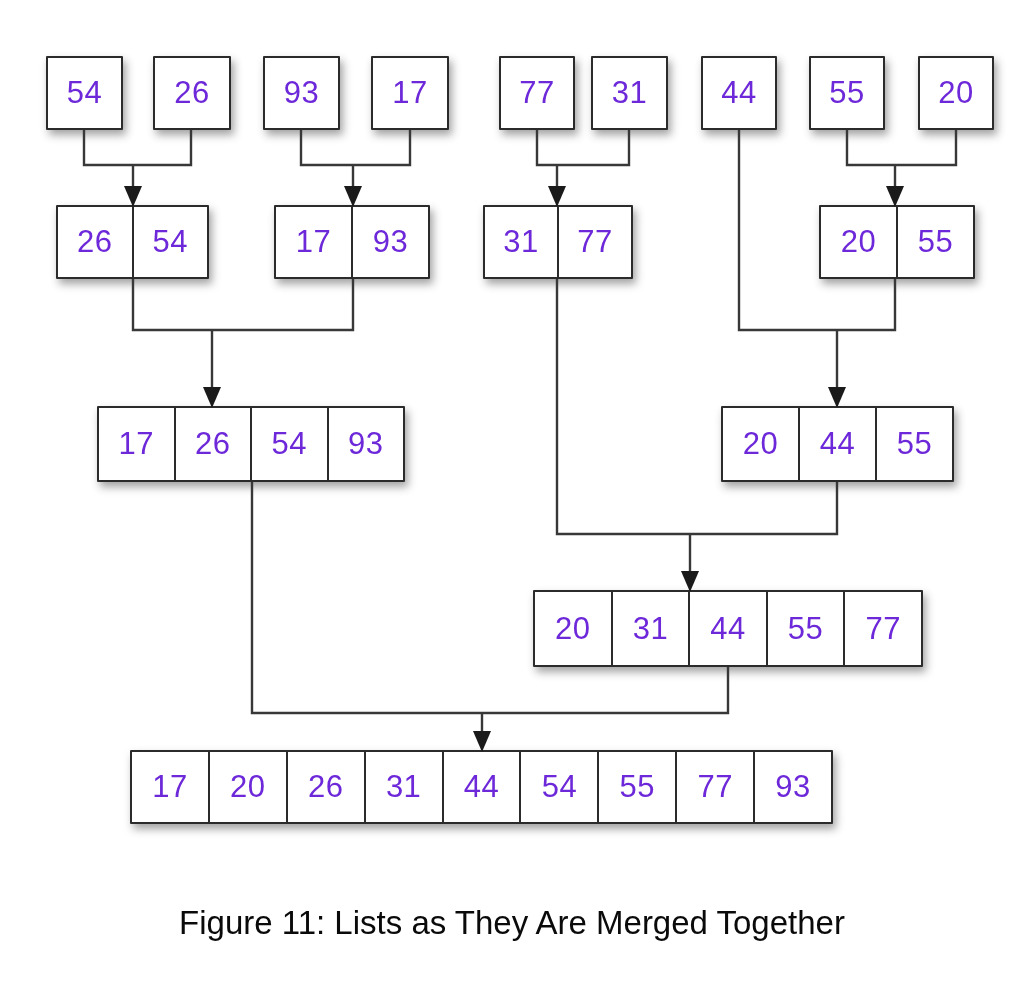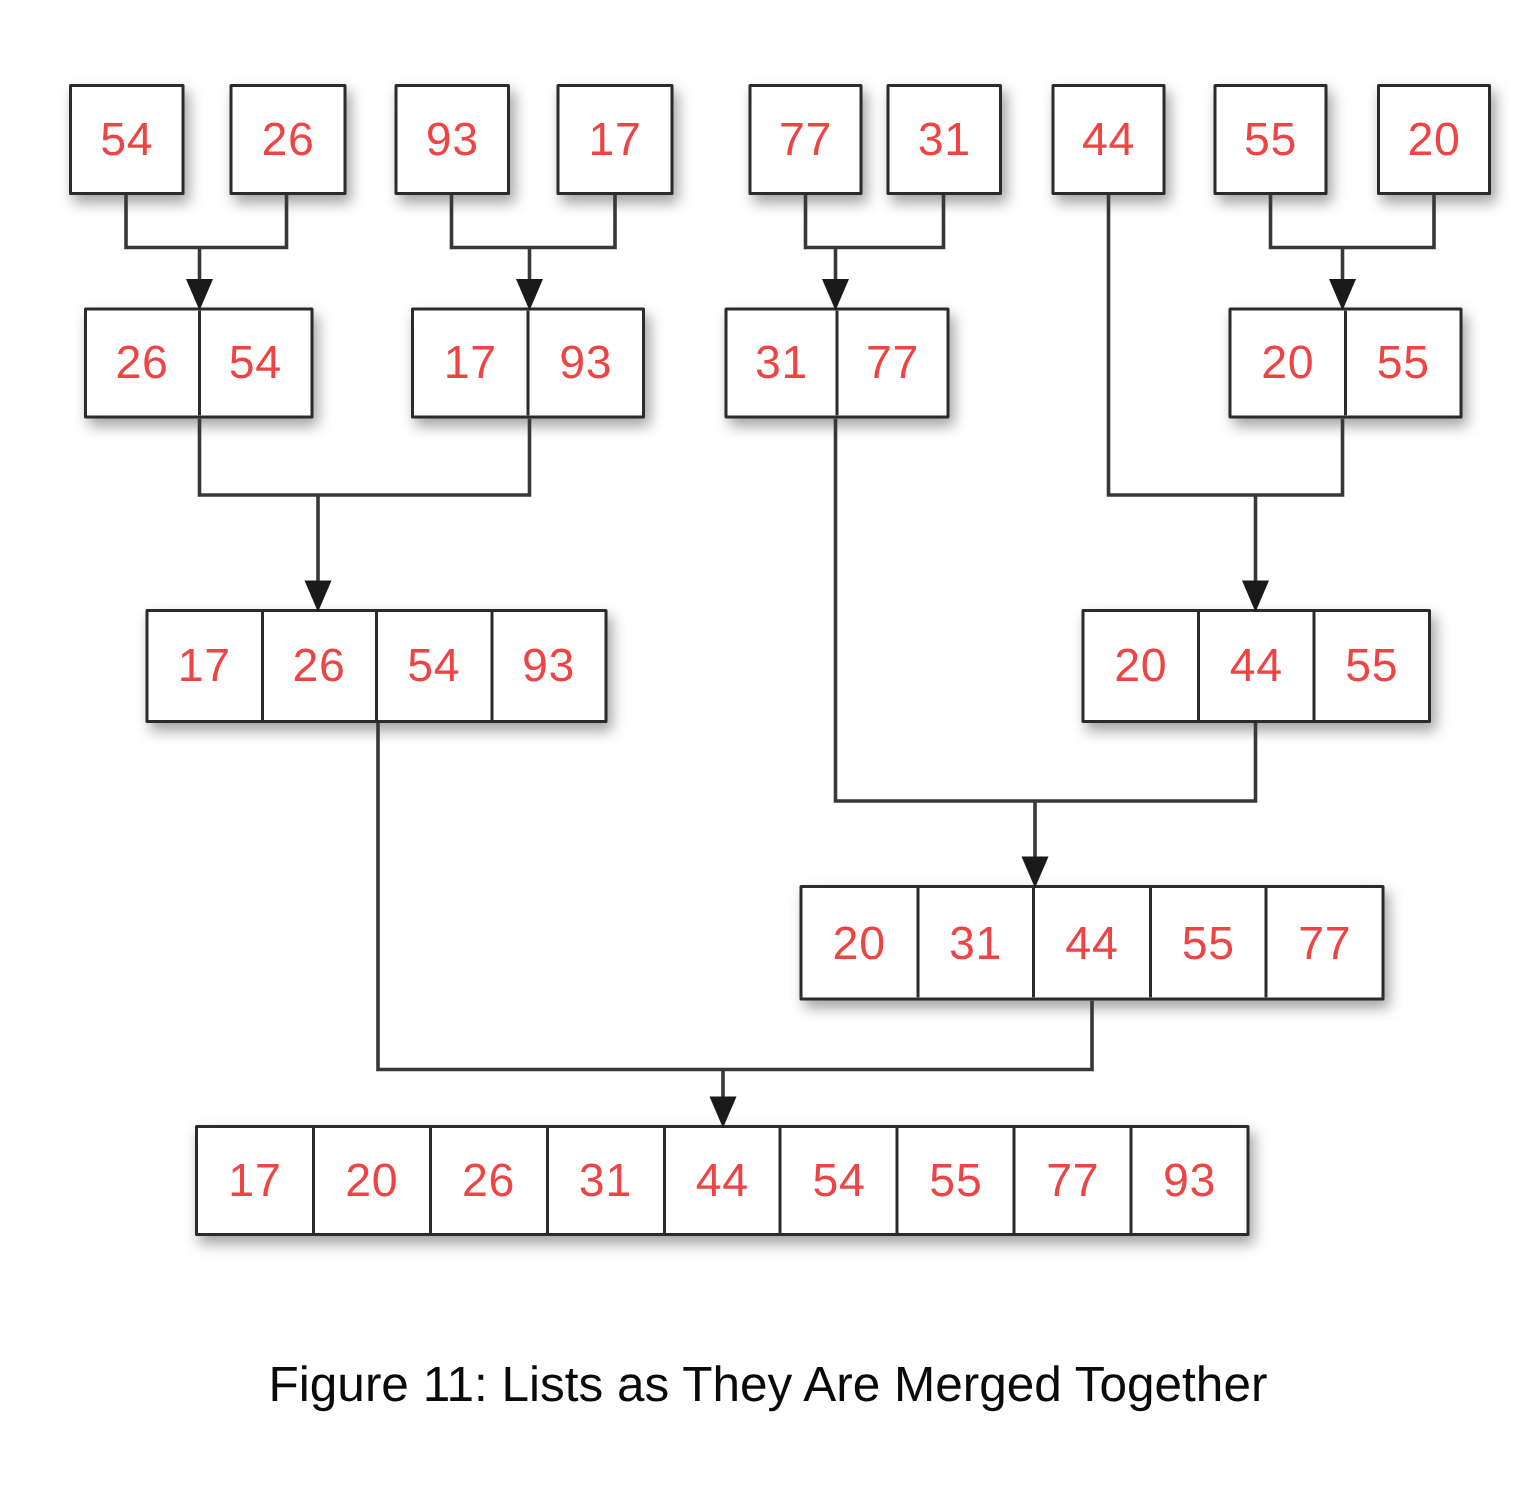--- a/index.html
+++ b/index.html
@@ -33,21 +33,21 @@
     box-shadow: 3px 5px 9px rgba(50,50,50,0.45);
     z-index: 2;
     box-sizing: border-box;
   }
   .lcell {
     flex: 1 1 0;
     display: flex;
     align-items: center;
     justify-content: center;
     font-size: 31px;
-    color: #ef4444;
+    color: #6d28d9;
     letter-spacing: 0.5px;
   }
   .lcell + .lcell {
     border-left: 2.5px solid #2b2b2b;
   }
   .caption {
     position: absolute;
     left: 0;
     top: 900px;
     width: 100%;

